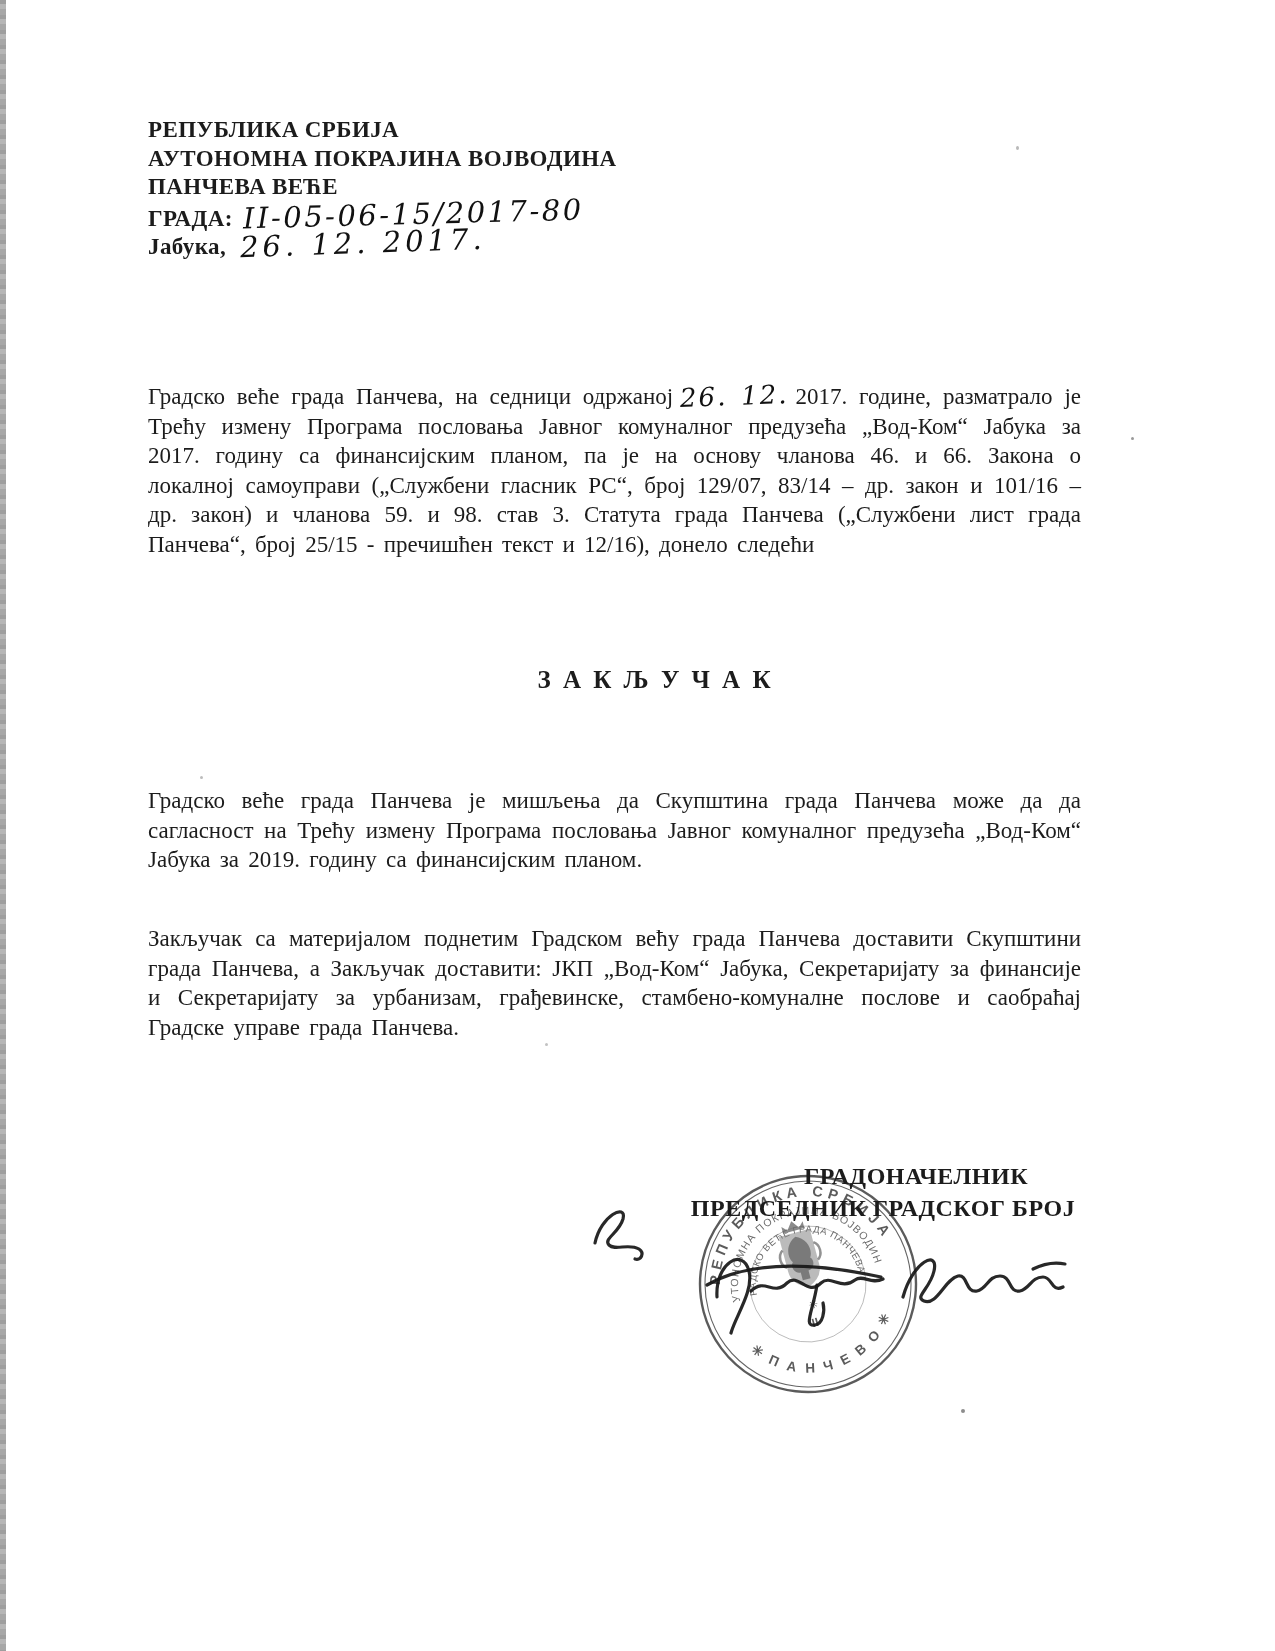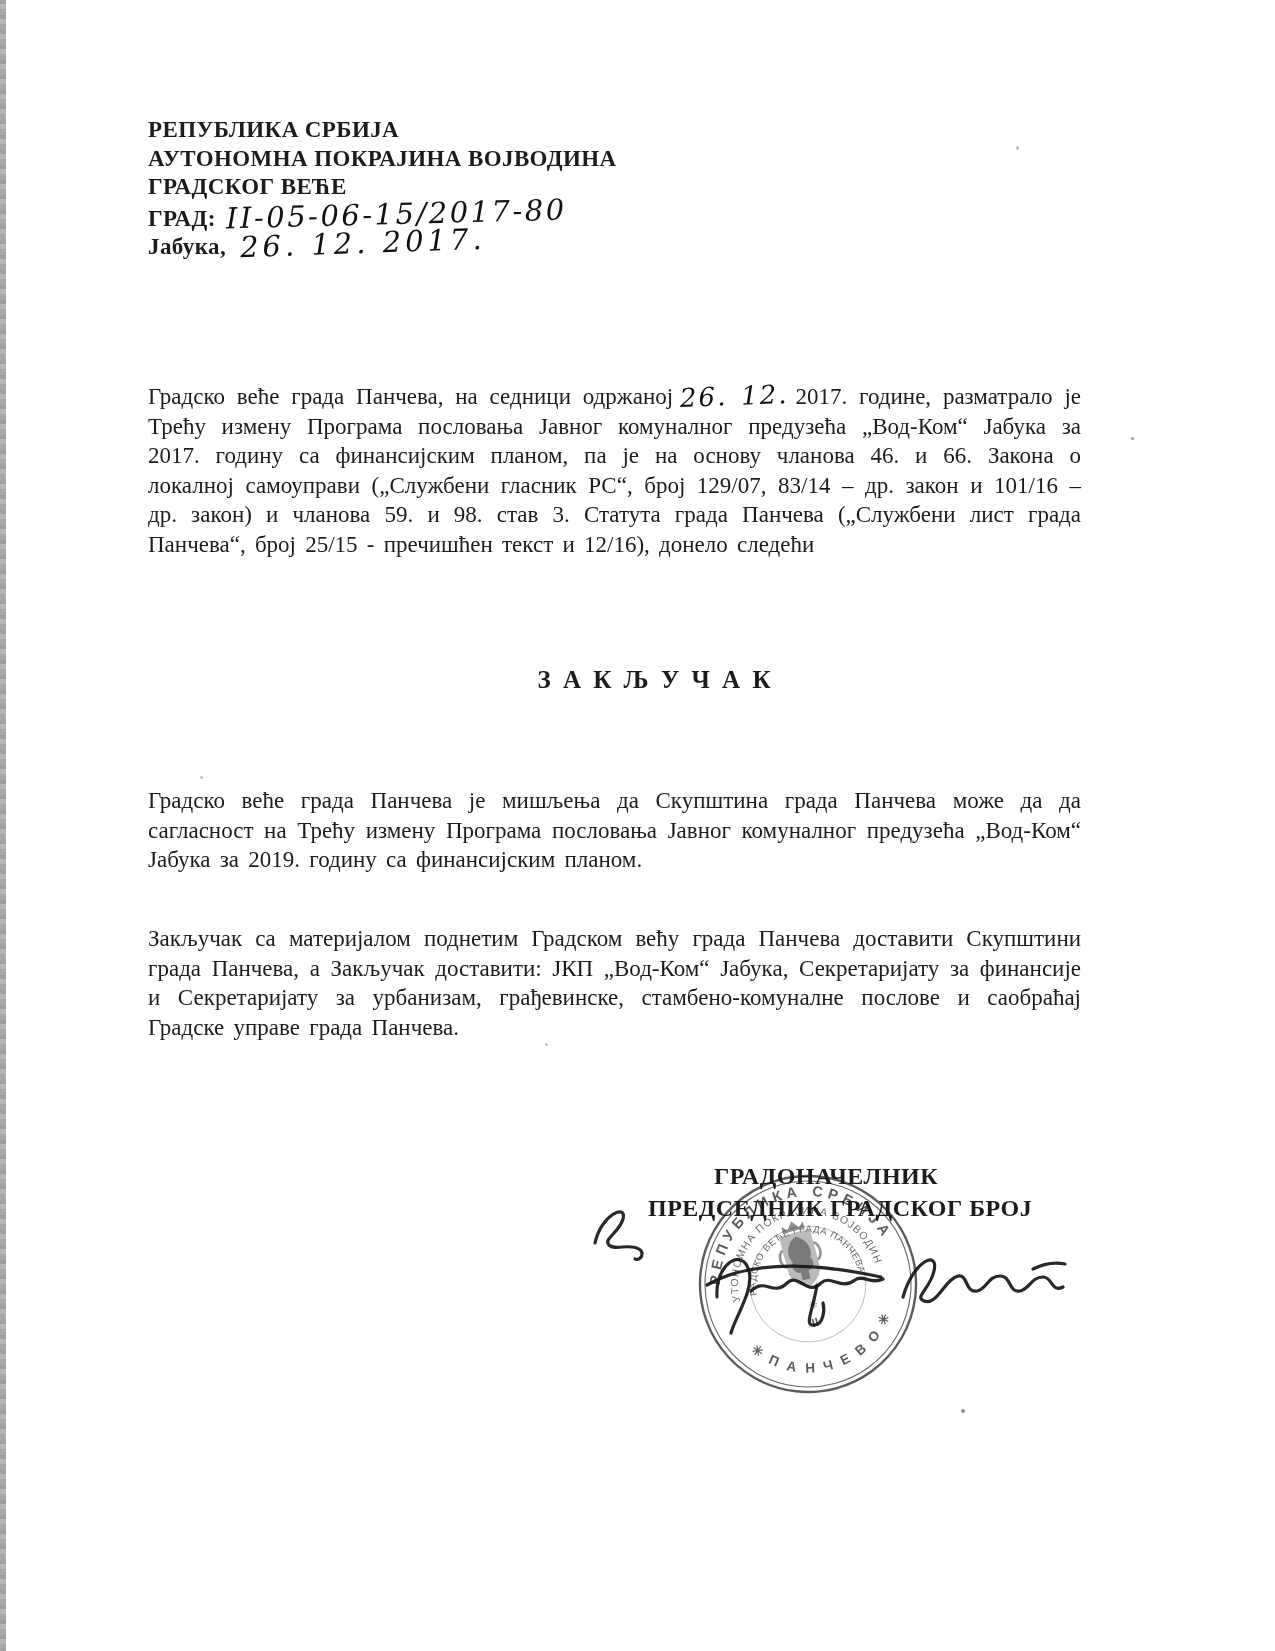--- a/index.html
+++ b/index.html
@@ -20,21 +20,21 @@
   .hw-number { display:inline-block; font-size:29px; letter-spacing:2.5px; transform:rotate(-1.5deg) translateY(-2px); margin-left:10px; }
   .hw-date   { display:inline-block; font-size:29px; letter-spacing:4px;   transform:rotate(-2deg)   translateY(-1px); margin-left:14px; }
   .hw-inline { display:inline-block; font-size:26px; letter-spacing:2px; margin:0 7px; transform:translateY(1px) rotate(-2deg); }
   
   .para { position:absolute; left:148px; width:933px; margin:0; font-size:23px; line-height:29.5px; text-align:justify; word-spacing:3.5px; }
   .p1 { top:381px; }
   .p2 { top:786px; }
   .p3 { top:924px; }
   .conclusion { position:absolute; left:0; top:666px; width:100%; margin:0; text-align:center; font-size:25px; font-weight:bold; letter-spacing:3px; }
   
-  .sig-block { position:absolute; left:648px; top:1160px; width:470px; font-weight:bold; z-index:3; }
+  .sig-block { position:absolute; left:648px; top:1160px; width:470px; text-align:center; font-weight:bold; z-index:3; }
   .sig-title1 { font-size:24px; line-height:32px; padding-left:66px; letter-spacing:.5px; }
   .sig-title2 { font-size:24px; line-height:33px; letter-spacing:.5px; }
   .sig-name  { font-size:23px; line-height:32px; padding-left:40px; letter-spacing:.5px; }
   
   .stamp-svg { position:absolute; left:693px; top:1169px; z-index:2; opacity:.85; }
   .sign-svg  { position:absolute; left:565px; top:1185px; z-index:4; }
   .sign-svg path { fill:none; stroke:#161616; stroke-width:3.2; stroke-linecap:round; stroke-linejoin:round; opacity:.92; }
   
   .speck { position:absolute; border-radius:50%; }
   .sp1 { left:1016px; top:146px;  width:3px; height:4px; background:#b9b9b9; }
@@ -46,23 +46,23 @@
 </head>
 <body>
 
 <div class="page">
 
   <div class="scan-strip"></div>
 
   <header class="letterhead">
     <div class="lh-line">РЕПУБЛИКА  СРБИЈА</div>
     <div class="lh-line">АУТОНОМНА  ПОКРАЈИНА  ВОЈВОДИНА</div>
-    <div class="lh-line">ГРАДСКОГ ВЕЋЕ</div>
+    <div class="lh-line">ПАНЧЕВА ВЕЋЕ</div>
     <div class="lh-line">
-      <span>ГРАД:</span><span class="handwrite hw-number">II-05-06-15/2017-80</span>
+      <span>ГРАДА:</span><span class="handwrite hw-number">II-05-06-15/2017-80</span>
     </div>
     <div class="lh-line">
       <span>Јабука,</span><span class="handwrite hw-date">26. 12. 2017.</span>
     </div>
   </header>
 
   <main>
     <p class="para p1">
       <span>Градско веће града Панчева, на седници одржаној</span><span class="handwrite hw-inline">26. 12.</span><span>2017. године, разматрало је Трећу измену Програма пословања Јавног комуналног предузећа „Вод-Ком“ Јабука за 2017. годину са финансијским планом, па је на основу чланова 46. и 66. Закона о локалној самоуправи („Службени гласник РС“, број 129/07, 83/14 – др. закон и 101/16 – др. закон)  и чланова 59. и  98. став 3. Статута града Панчева („Службени лист града Панчева“, број 25/15 - пречишћен текст и 12/16), донело следећи</span>
     </p>

